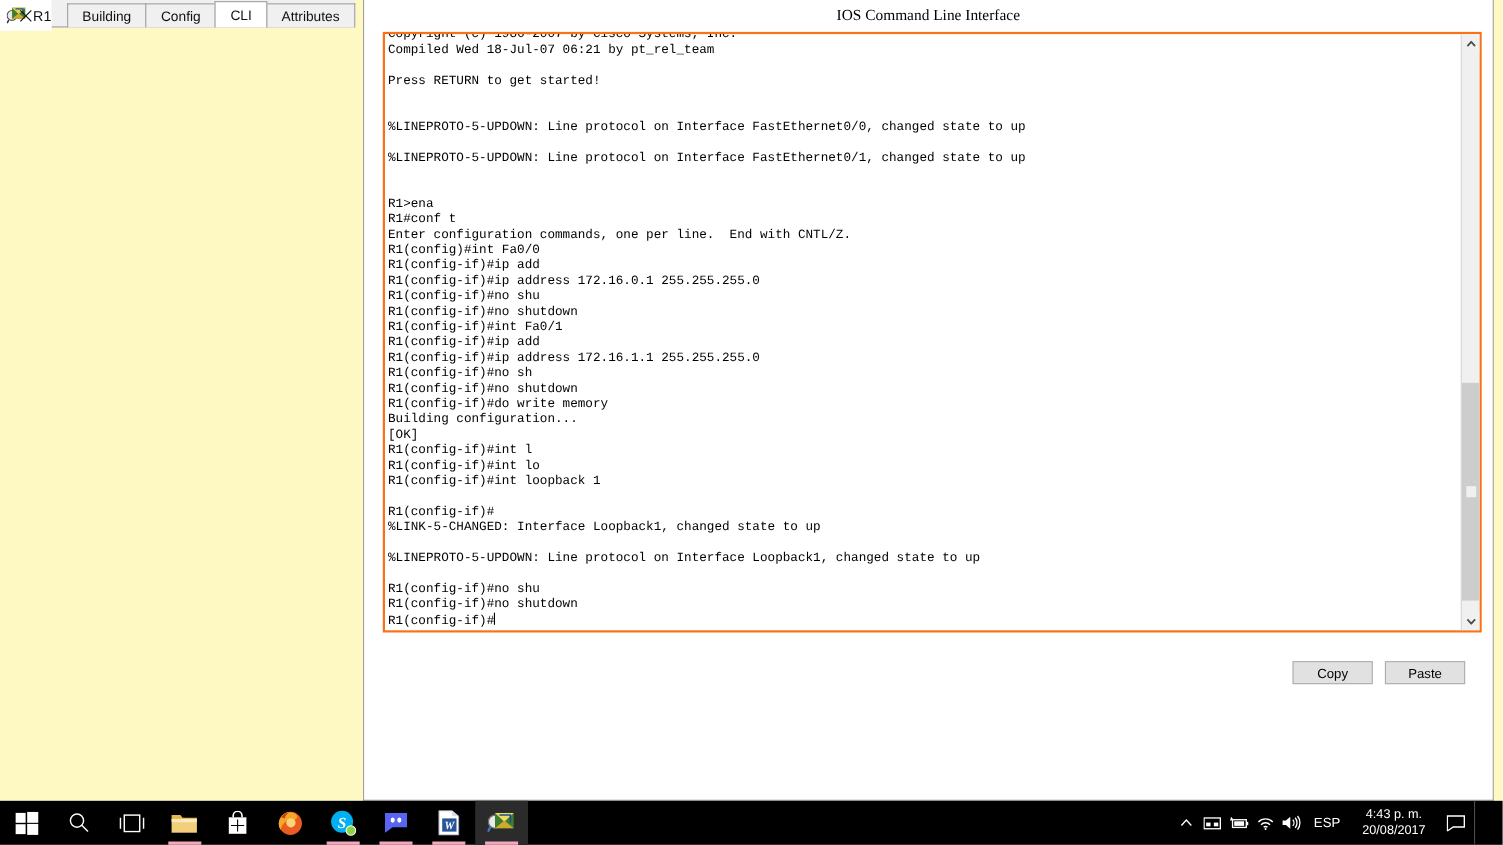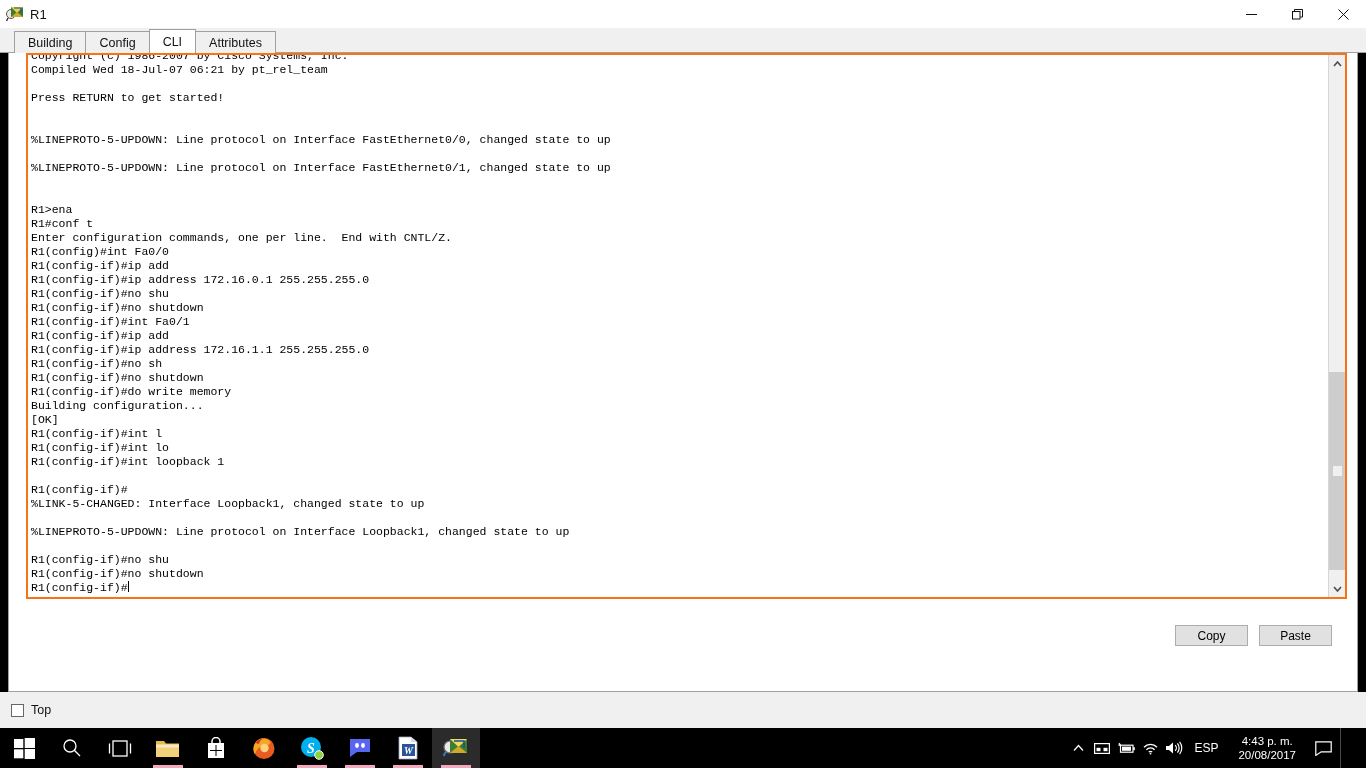--- a/index.html
+++ b/index.html
@@ -8,23 +8,22 @@
     overflow: hidden;
     font-family: "Liberation Sans", sans-serif;
     background: #ffffff;
   }
 
   
   #app-window {
     position: absolute;
     left: 0; top: 0;
     width: 1366px; height: 728px;
-    background: #000000;
-    display: flex;
-    flex-direction: column;
+    background: #fef9c3;
+    display: flex;
   }
 
   
   #title-bar {
     height: 28px;
     background: #ffffff;
     display: flex;
     align-items: center;
     flex: 0 0 28px;
     position: relative;
@@ -320,20 +319,21 @@
 
   <div id="tab-strip">
     <div class="tab">Building</div>
     <div class="tab">Config</div>
     <div class="tab active">CLI</div>
     <div class="tab">Attributes</div>
   </div>
 
   <div id="content-panel">
 
+    <div id="cli-heading">IOS Command Line Interface</div>
 
     <div id="terminal-wrap">
       <div id="terminal">
         <pre><span>Copyright (c) 1986-2007 by Cisco Systems, Inc.
 Compiled Wed 18-Jul-07 06:21 by pt_rel_team
 
 Press RETURN to get started!
 
 
 %LINEPROTO-5-UPDOWN: Line protocol on Interface FastEthernet0/0, changed state to up
@@ -388,24 +388,20 @@
         </div>
       </div>
     </div>
 
     <div id="button-row">
       <button class="dlg-btn">Copy</button>
       <button class="dlg-btn">Paste</button>
     </div>
   </div>
 
-  <div id="bottom-bar">
-    <div id="top-checkbox"></div>
-    <div id="top-label">Top</div>
-  </div>
 </div>
 
 <div id="taskbar">
 
   <div class="tb-item">
     <svg width="21" height="21" viewBox="0 0 21 21">
       <rect x="0" y="1" width="9.3" height="9" fill="#fff"></rect>
       <rect x="10.7" y="0" width="10.3" height="10" fill="#fff"></rect>
       <rect x="0" y="11.3" width="9.3" height="9" fill="#fff"></rect>
       <rect x="10.7" y="11" width="10.3" height="10" fill="#fff"></rect>

